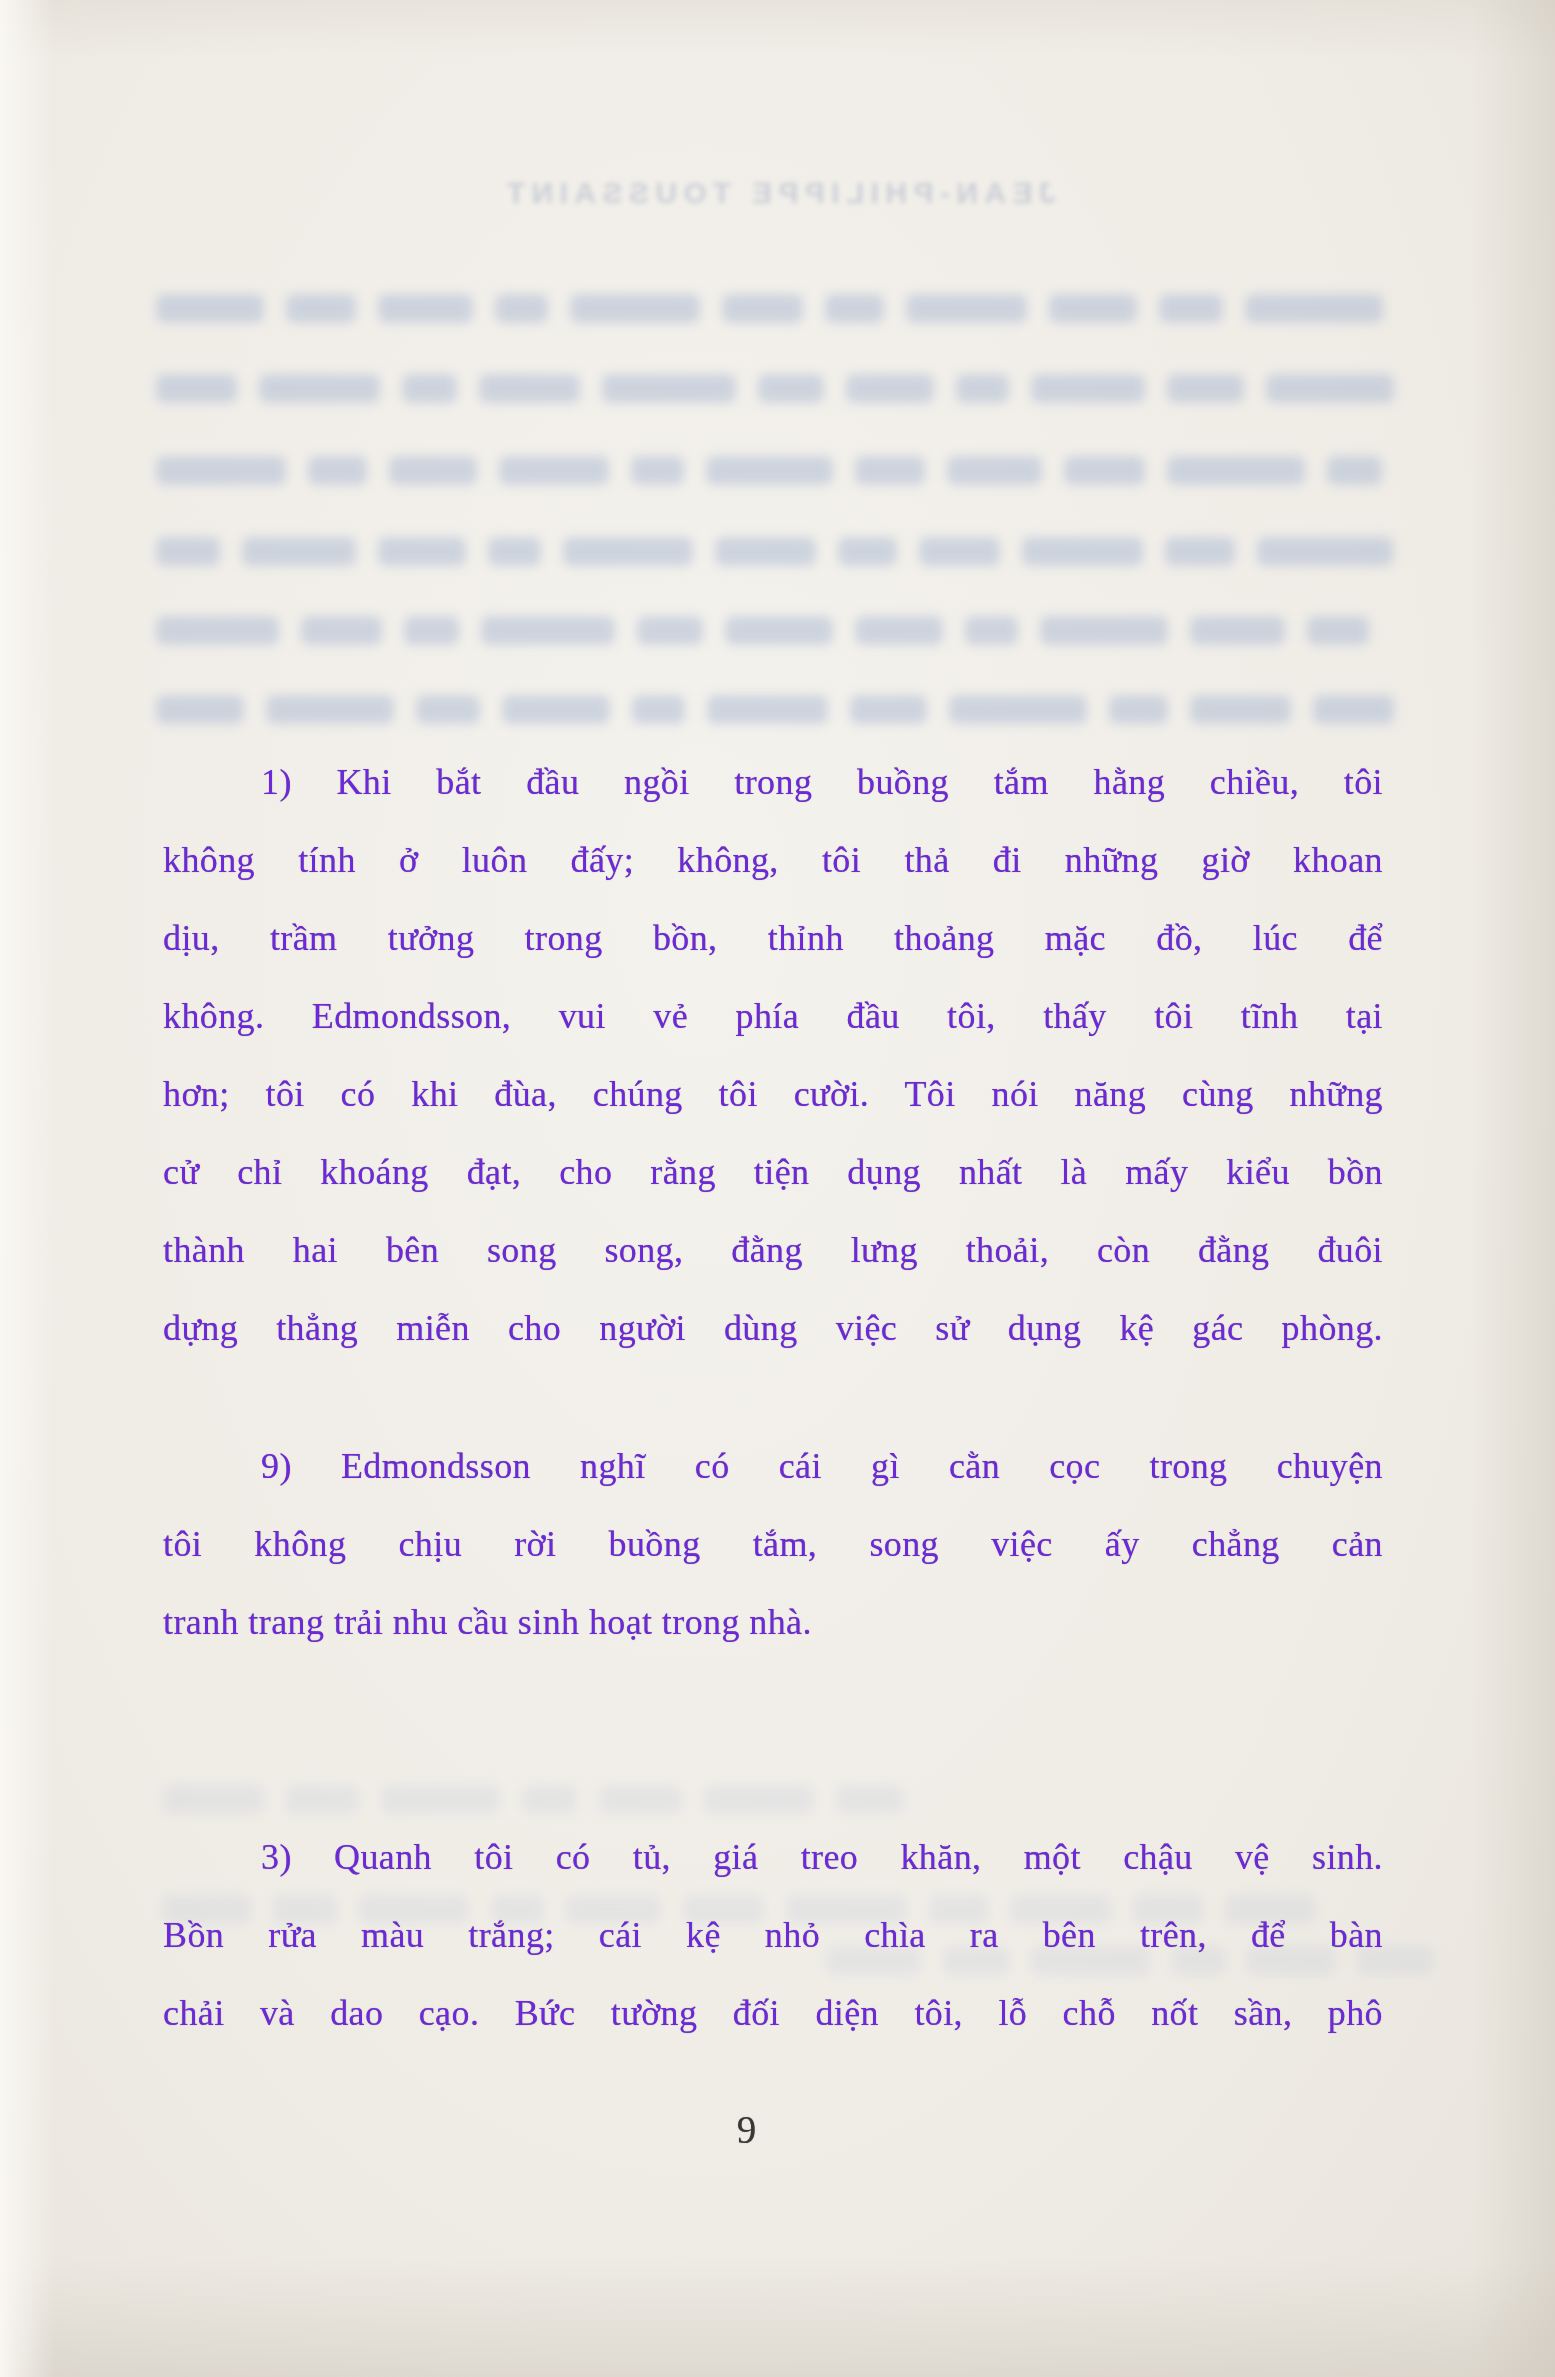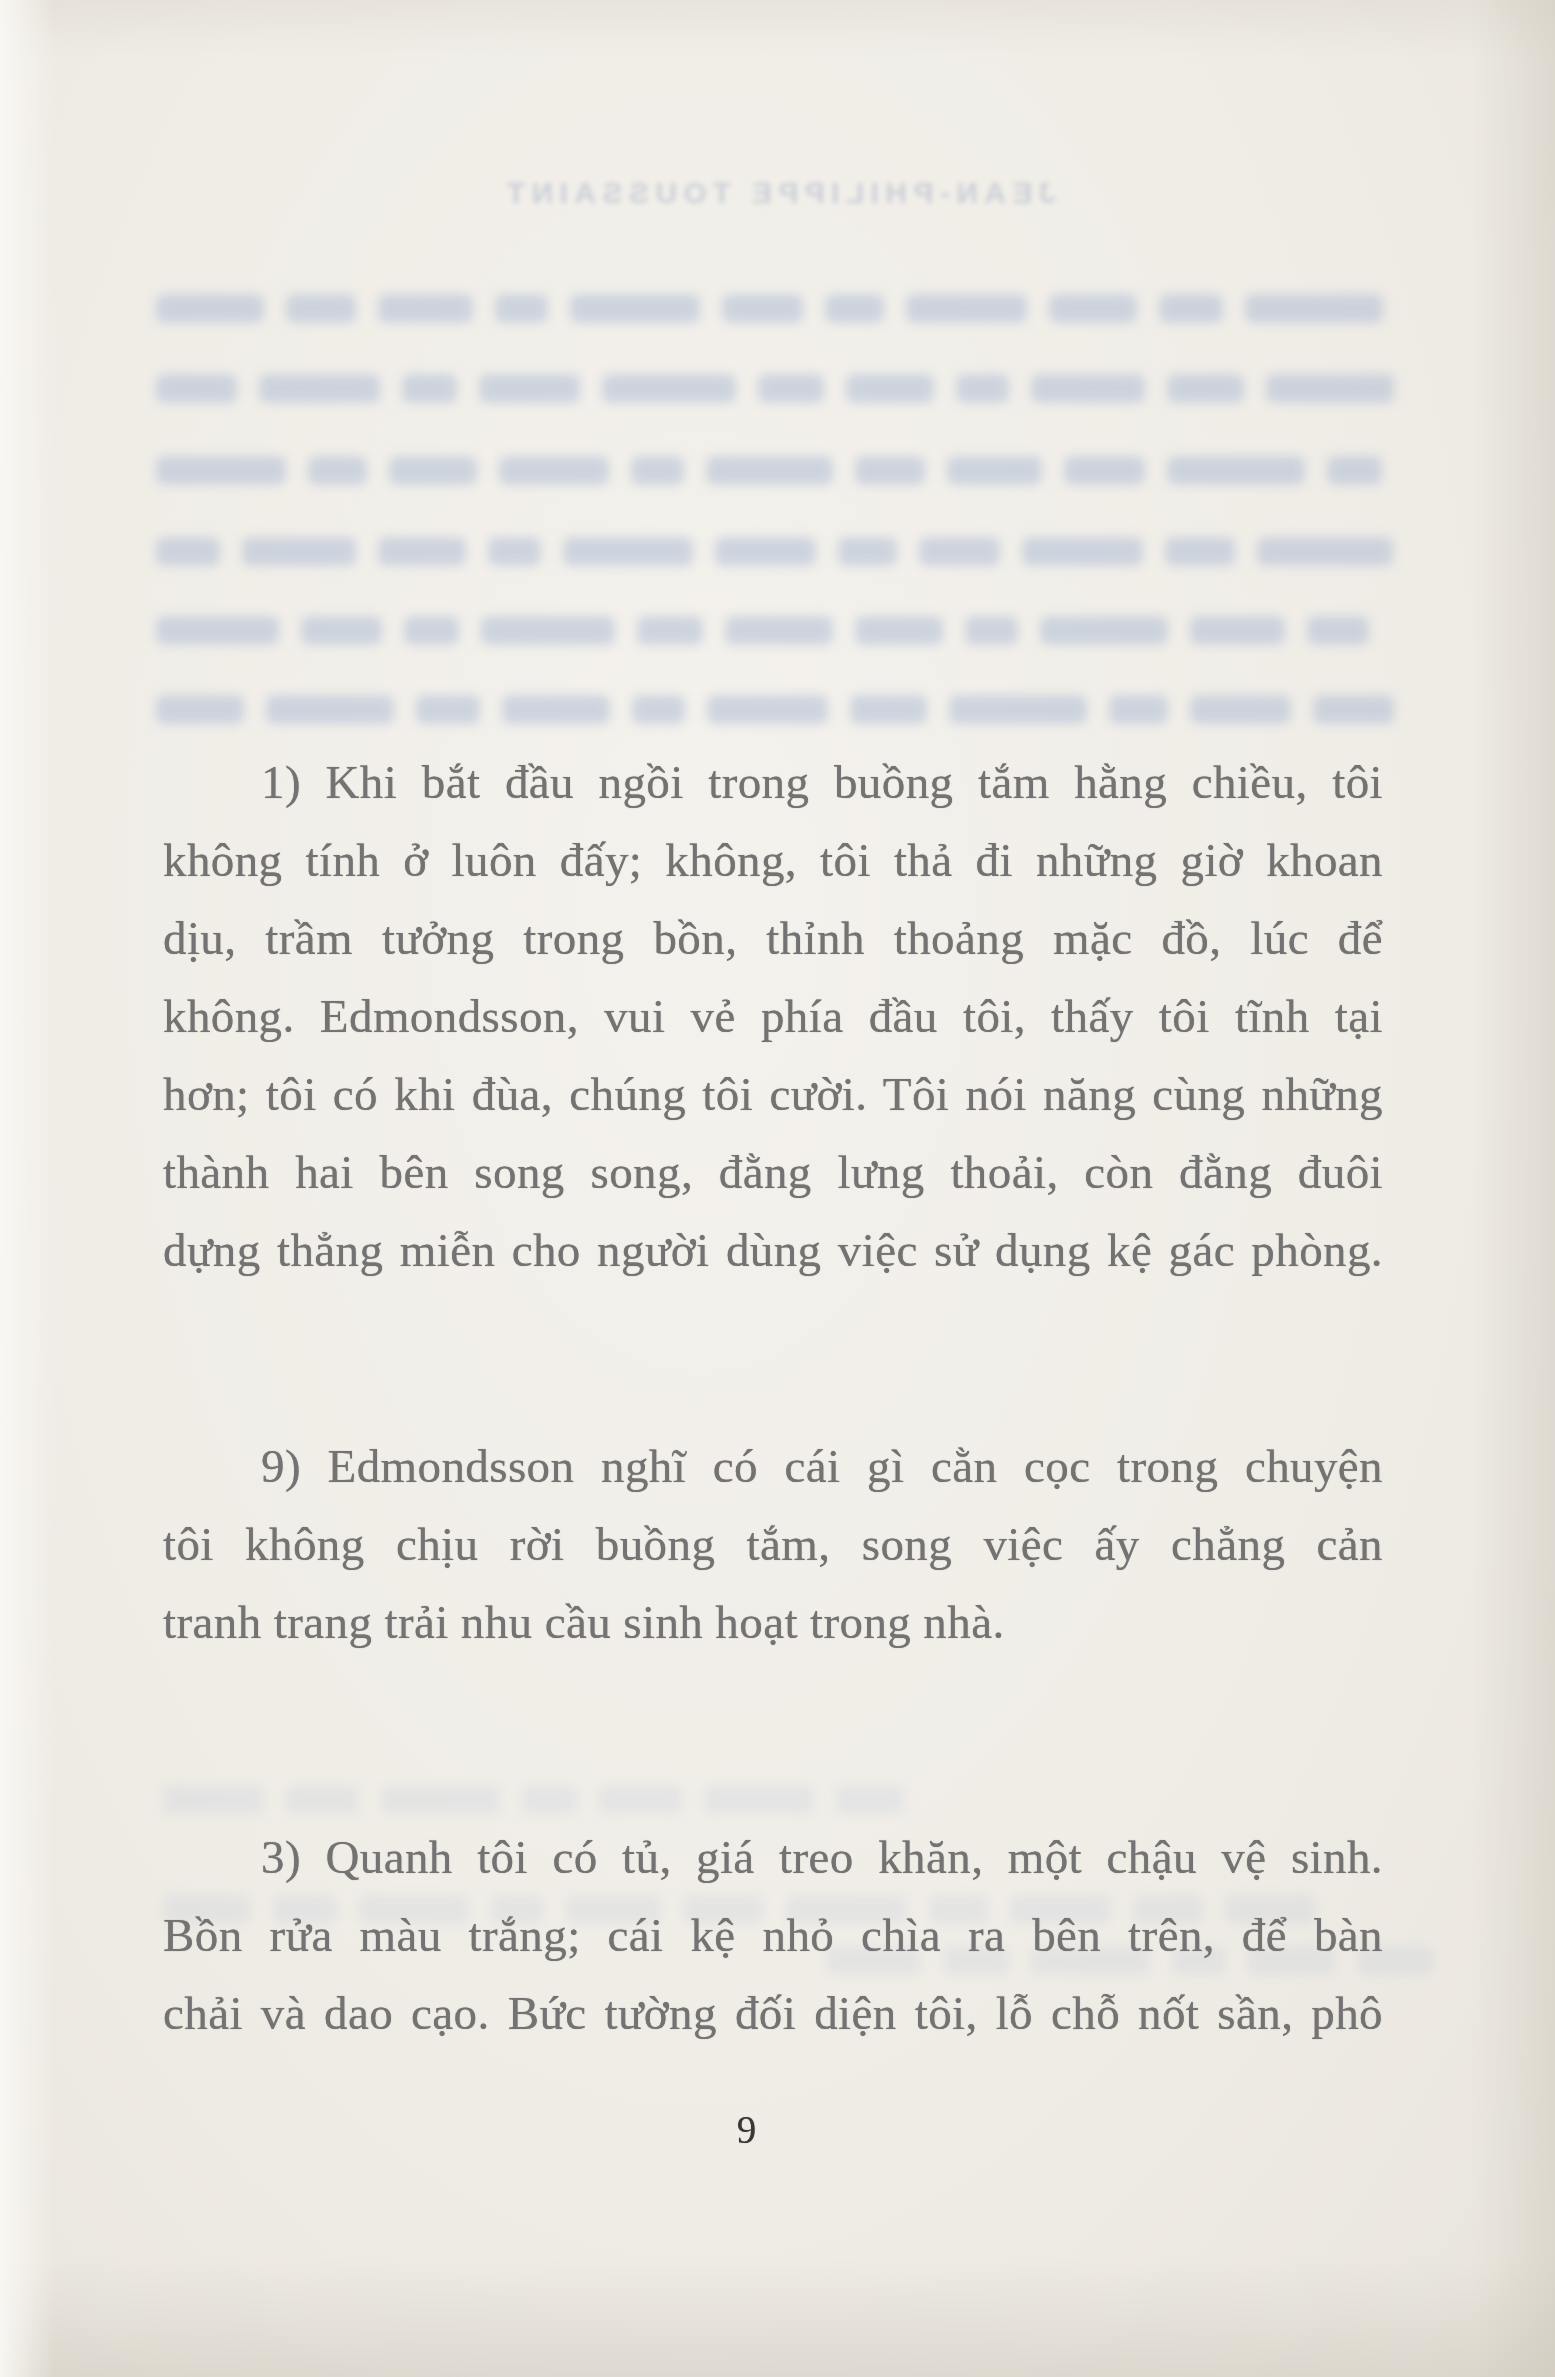--- a/index.html
+++ b/index.html
@@ -28,21 +28,21 @@
   }
   .ghost-line { position:absolute; filter:blur(5.5px); opacity:0.5; white-space:nowrap; }
   .ghost-line .gw {
     display:inline-block; height:29px; border-radius:7.3px;
     background:#a9b8d2; margin-right:22px; vertical-align:middle;
   }
   .ghost-faint { opacity:0.17; }
   
   .para { position:absolute; left:163px; width:1220px; }
   .text-line {
-    height:78px; line-height:78px; font-size:47px; color:#737373;
+    height:78px; line-height:78px; font-size:36px; color:#6d28d9;
     letter-spacing:0.4px;
     text-align:justify; text-align-last:justify;
     text-shadow:0 0 0.9px rgba(46,43,39,0.55);
   }
   .line-first { padding-left:98px; }
   .line-short { text-align-last:left; }
   .folio {
     position:absolute; top:2102px; left:163px; width:1220px;
     text-align:center; padding-right:53px; box-sizing:border-box;
     font-size:39px; line-height:55px; color:#3a3733;
@@ -67,20 +67,21 @@
     <div class="ghost-line ghost-faint" style="top: 1895px; left: 163px;"><span class="gw" style="width: 88px;"></span><span class="gw" style="width: 64px;"></span><span class="gw" style="width: 110px;"></span><span class="gw" style="width: 53px;"></span><span class="gw" style="width: 95px;"></span><span class="gw" style="width: 81px;"></span><span class="gw" style="width: 121px;"></span><span class="gw" style="width: 59px;"></span><span class="gw" style="width: 101px;"></span><span class="gw" style="width: 70px;"></span><span class="gw" style="width: 90px;"></span></div>
     <div class="ghost-line ghost-faint" style="top: 1946px; left: 826px;"><span class="gw" style="width: 95px;"></span><span class="gw" style="width: 66px;"></span><span class="gw" style="width: 119px;"></span><span class="gw" style="width: 53px;"></span><span class="gw" style="width: 88px;"></span><span class="gw" style="width: 77px;"></span></div>
   </div>
 
 <div class="para" style="top:743px" id="para-1">
     <div class="text-line line-first">1) Khi bắt đầu ngồi trong buồng tắm hằng chiều, tôi</div>
     <div class="text-line">không tính ở luôn đấy; không, tôi thả đi những giờ khoan</div>
     <div class="text-line">dịu, trầm tưởng trong bồn, thỉnh thoảng mặc đồ, lúc để</div>
     <div class="text-line">không. Edmondsson, vui vẻ phía đầu tôi, thấy tôi tĩnh tại</div>
     <div class="text-line">hơn; tôi có khi đùa, chúng tôi cười. Tôi nói năng cùng những</div>
+    <div class="text-line">cử chỉ khoáng đạt, cho rằng tiện dụng nhất là mấy kiểu bồn</div>
     <div class="text-line">thành hai bên song song, đằng lưng thoải, còn đằng đuôi</div>
     <div class="text-line">dựng thẳng miễn cho người dùng việc sử dụng kệ gác phòng.</div>
   </div>
 <div class="para" style="top:1427px" id="para-2">
     <div class="text-line line-first">9) Edmondsson nghĩ có cái gì cằn cọc trong chuyện</div>
     <div class="text-line">tôi không chịu rời buồng tắm, song việc ấy chẳng cản</div>
     <div class="text-line line-short">tranh trang trải nhu cầu sinh hoạt trong nhà.</div>
   </div>
 <div class="para" style="top:1818px" id="para-3">
     <div class="text-line line-first">3) Quanh tôi có tủ, giá treo khăn, một chậu vệ sinh.</div>

